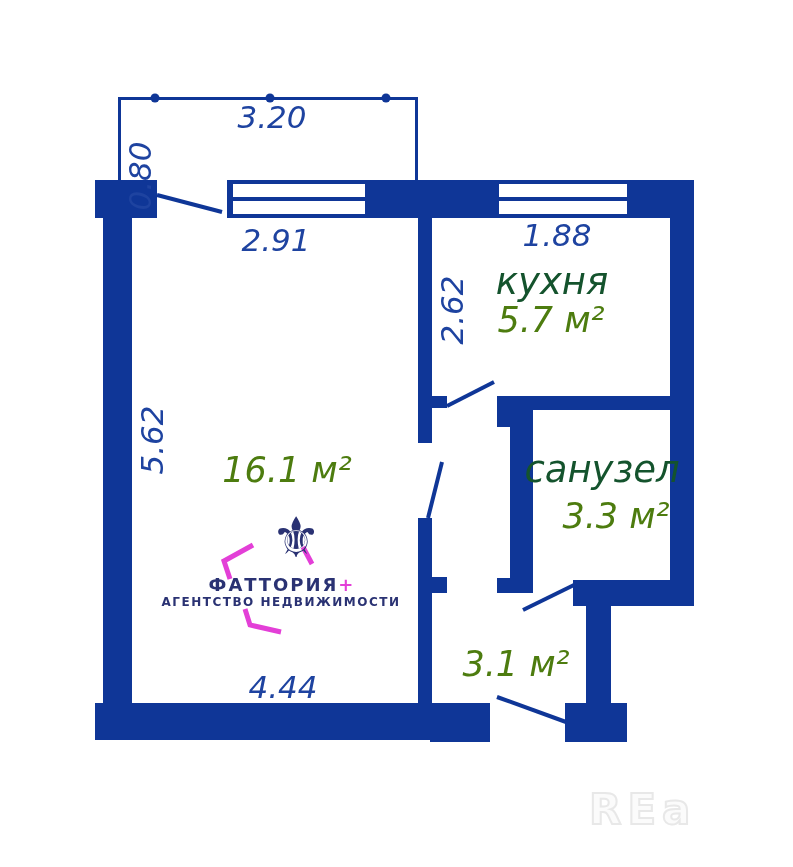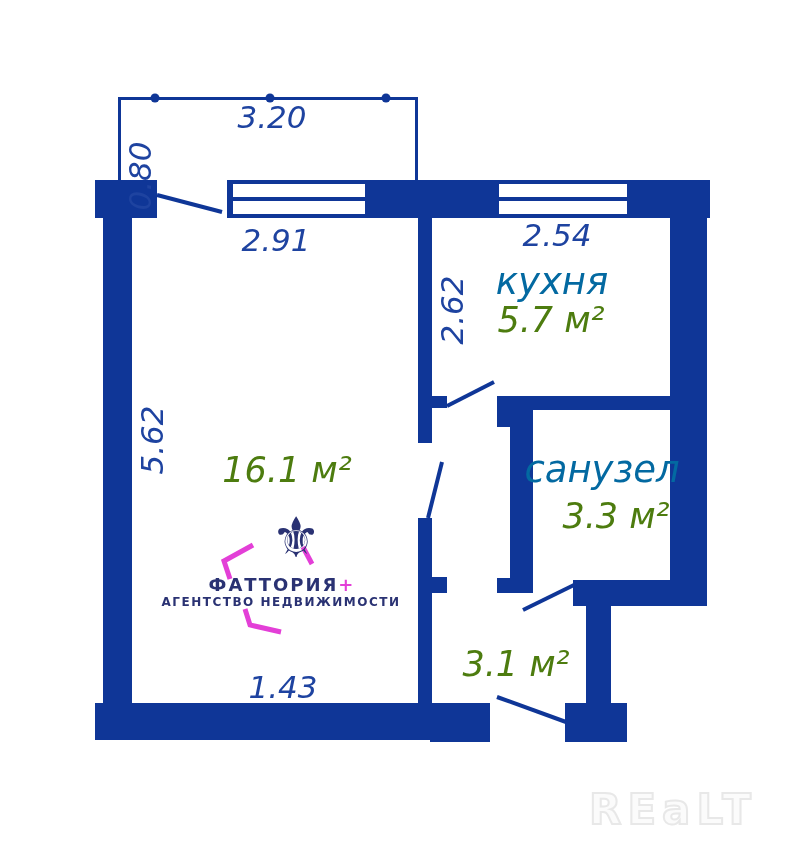--- a/index.html
+++ b/index.html
@@ -1,31 +1,31 @@
 <!DOCTYPE html>
 <html><head>
 <meta charset="utf-8">
 <style>
   html,body{margin:0;padding:0;background:#ffffff;}
   #canvas{
-    position:relative;width:793px;height:867px;background:#ffffff;overflow:hidden;
+    position:relative;width:694px;height:867px;background:#ffffff;overflow:hidden;
     font-family:"DejaVu Sans",sans-serif;
   }
   .wall{position:absolute;background:#0f3697;}
   .thin{position:absolute;background:#0f3697;}
   .pane{position:absolute;background:#ffffff;}
   .opening{position:absolute;background:#ffffff;}
   svg.overlay{position:absolute;left:0;top:0;pointer-events:none;}
   .dim{
     position:absolute;color:#1e43a0;font-style:italic;font-size:31px;
     white-space:nowrap;transform:translate(-50%,-50%);
   }
   .dim.rot{transform:translate(-50%,-50%) rotate(-90deg);}
   .room-name{
-    position:absolute;color:#0369a1;font-style:italic;font-size:37px;
+    position:absolute;color:#14532d;font-style:italic;font-size:37px;
     white-space:nowrap;transform:translate(-50%,-50%);
   }
   .room-area{
     position:absolute;color:#4d7c0f;font-style:italic;font-size:35px;
     white-space:nowrap;transform:translate(-50%,-50%);
   }
   .logo-fleur{
     position:absolute;color:#2a3273;font-size:56px;line-height:1;
     transform:translate(-50%,-50%);
   }
@@ -93,24 +93,24 @@
     <g stroke="#e33fd7" stroke-width="5" fill="none">
       <polyline points="230,579 224,561 253,545"></polyline>
       <polyline points="303,547 312,564"></polyline>
       <polyline points="245,609 250,625 281,632"></polyline>
     </g>
   </svg>
 
   <div class="dim" style="left:272px;top:117px;">3.20</div>
   <div class="dim rot" style="left:140px;top:176px;">0.80</div>
   <div class="dim" style="left:276px;top:240px;">2.91</div>
-  <div class="dim" style="left:557px;top:235px;">2.54</div>
+  <div class="dim" style="left:557px;top:235px;">1.88</div>
   <div class="dim rot" style="left:452px;top:310px;">2.62</div>
   <div class="dim rot" style="left:152px;top:440px;">5.62</div>
-  <div class="dim" style="left:283px;top:687px;">1.43</div>
+  <div class="dim" style="left:283px;top:687px;">4.44</div>
 
   <div class="room-area" style="left:287px;top:470px;">16.1 м²</div>
   <div class="room-name" style="left:552px;top:281px;">кухня</div>
   <div class="room-area" style="left:551px;top:320px;">5.7 м²</div>
   <div class="room-name" style="left:602px;top:469px;">санузел</div>
   <div class="room-area" style="left:616px;top:508px;margin-top:8px;">3.3 м²</div>
   <div class="room-area" style="left:516px;top:664px;">3.1 м²</div>
 
   <div class="logo-fleur" style="left:296px;top:538px;">⚜</div>
   <div class="logo-brand" style="left:282px;top:584px;"><span>ФАТТОРИЯ</span><span class="plus">+</span></div>

